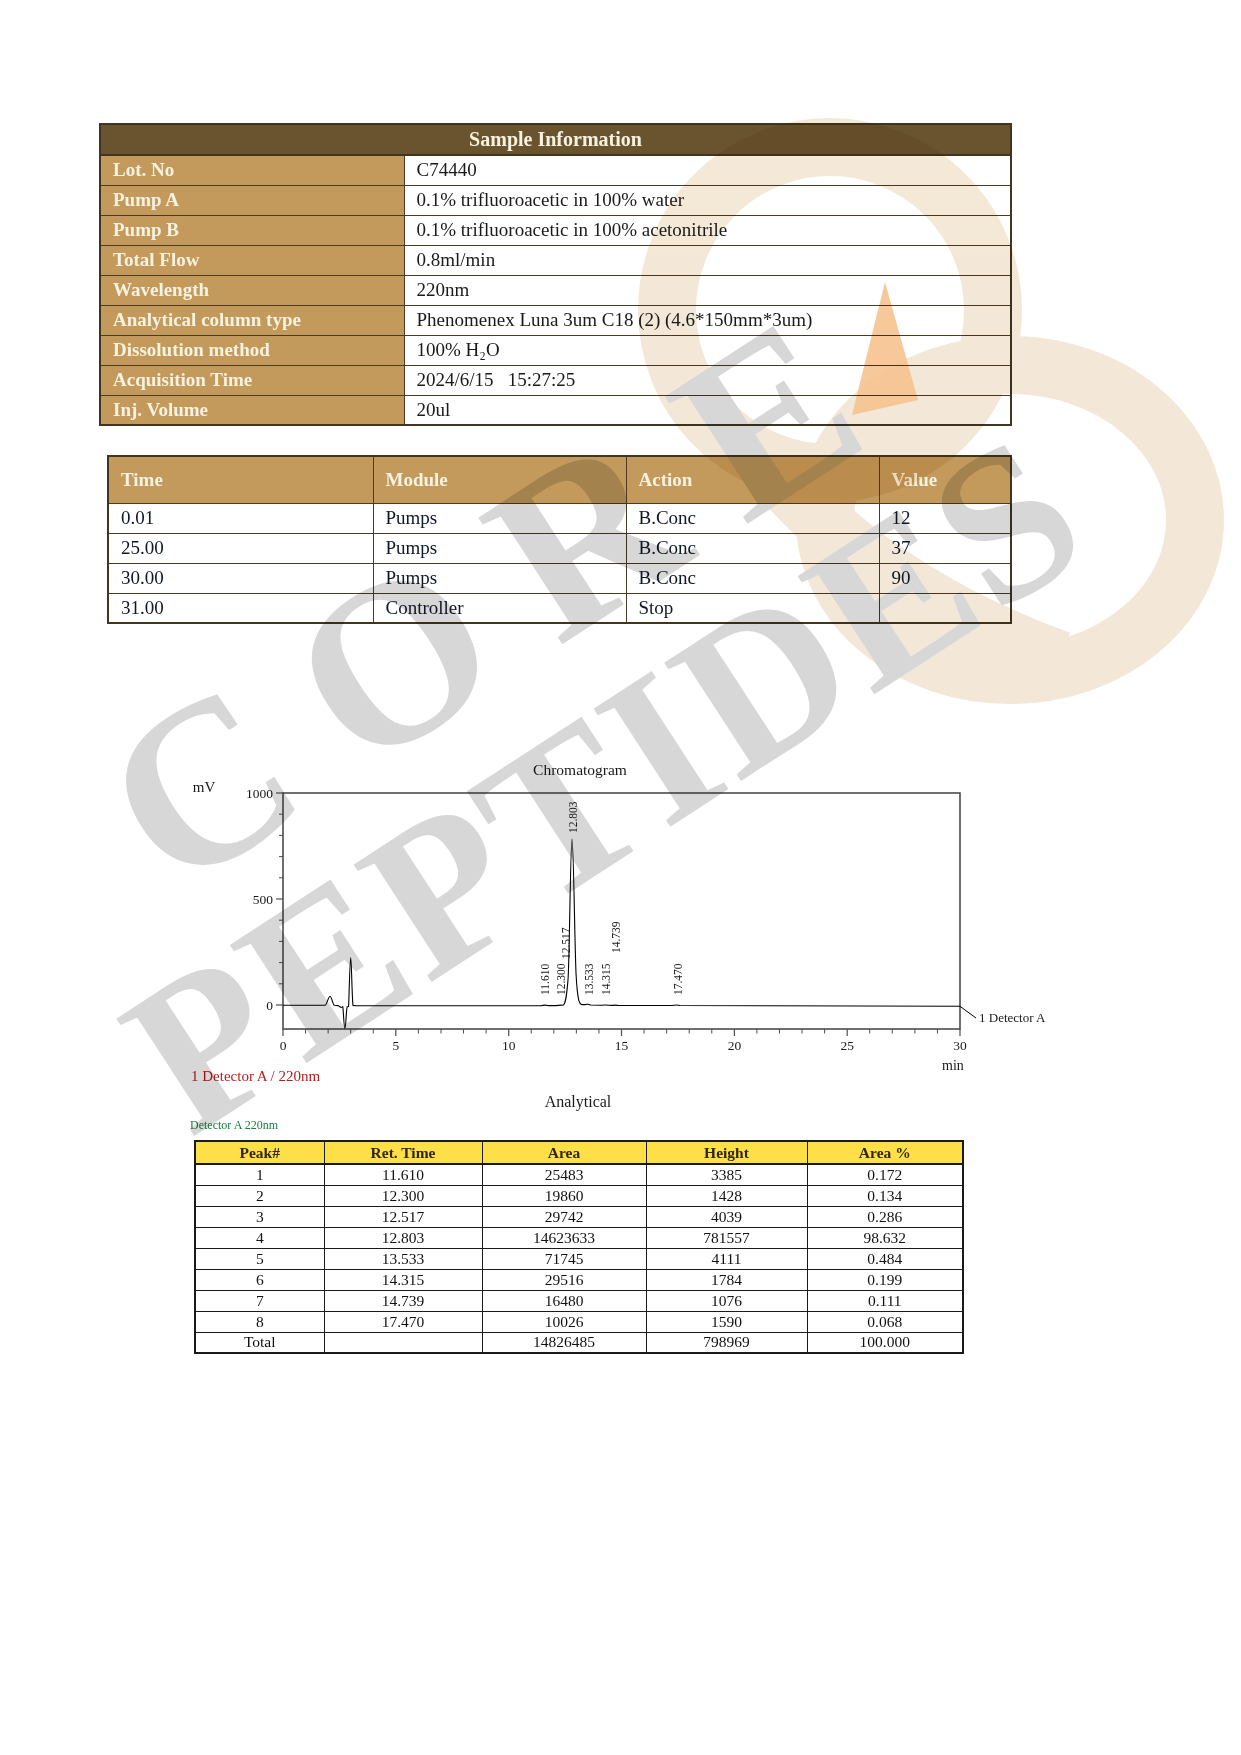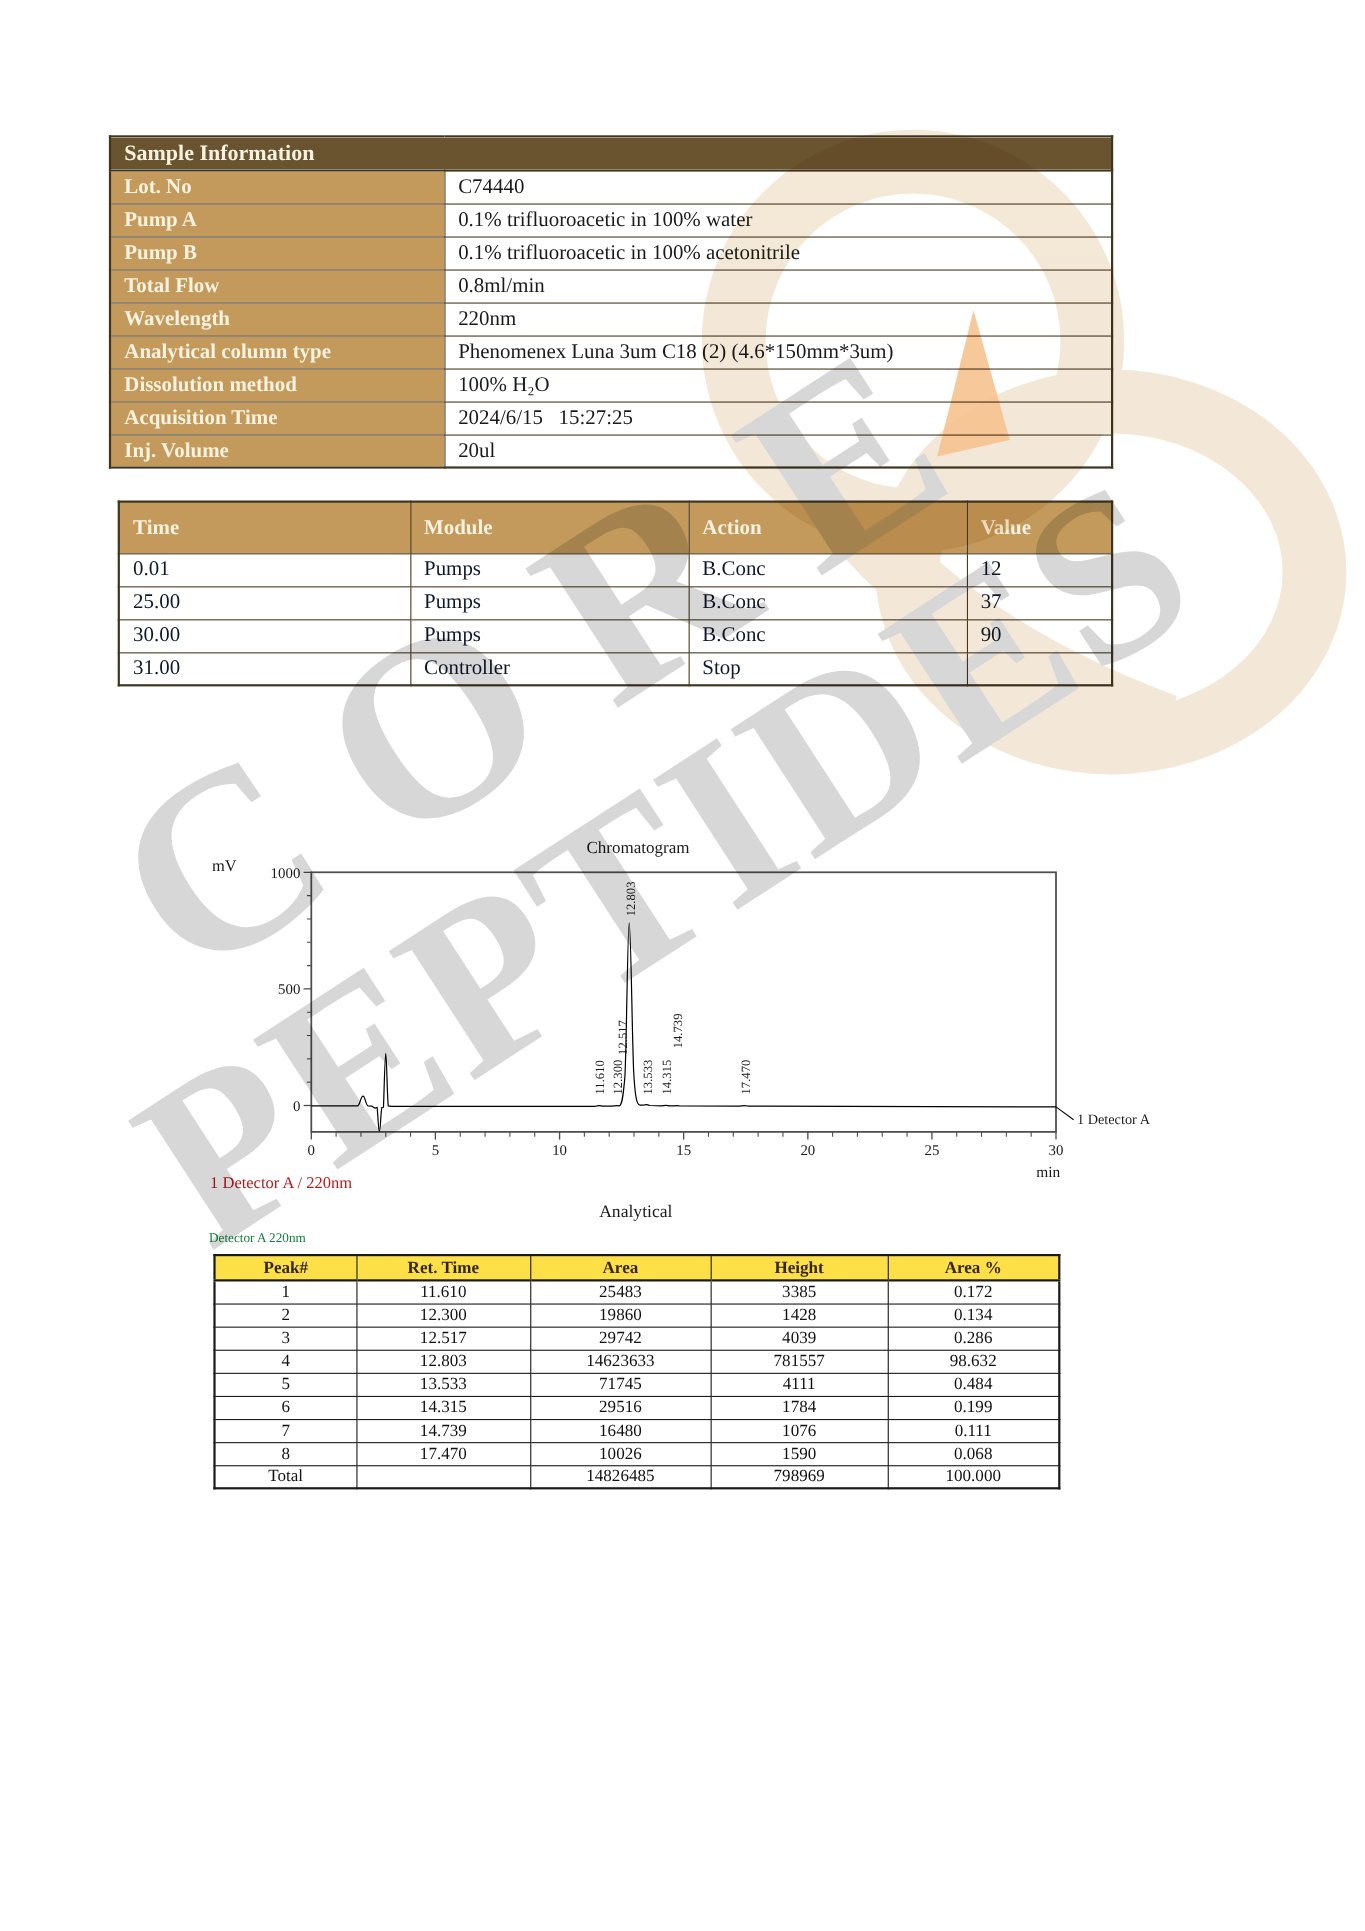--- a/index.html
+++ b/index.html
@@ -6,21 +6,21 @@
   html,body { width:1241px; height:1755px; background:#ffffff; overflow:hidden; position:relative;
 
     font-family:"Liberation Serif","DejaVu Serif",serif; }
   .abs { position:absolute; }
 
   
   table { border-collapse:collapse; }
   .sample-table { left:99px; top:123px; width:911px; table-layout:fixed; }
   .sample-table td { border:1px solid #4a3b22; height:30px; font-size:19px; padding:0 12px;
     white-space:pre-wrap; overflow:hidden; }
-  .sample-table .hdr { background:#6a5430; color:#f8f2e0; font-weight:bold; text-align:left;
+  .sample-table .hdr { background:#6a5430; color:#f8f2e0; font-weight:bold; text-align:center;
     font-size:20px; height:31px; border:2px solid #40351f; }
   .sample-table .lbl { background:#c39a5b; color:#f8f2e0; font-weight:bold;margin-left:40px; }
   .sample-table .val { background:transparent; color:#1a1a1a; }
   .sample-table { border:2px solid #40351f; }
 
   
   .gradient-table { left:107px; top:455px; width:903px; table-layout:fixed; border:2px solid #40351f; }
   .gradient-table td { border:1px solid #4a3b22; height:30px; font-size:19px; padding:0 12px; }
   .gradient-table .gh { background:#c39a5b; color:#f8f2e0; font-weight:bold; height:47px; }
   .gradient-table .gv { color:#0f172a; }

